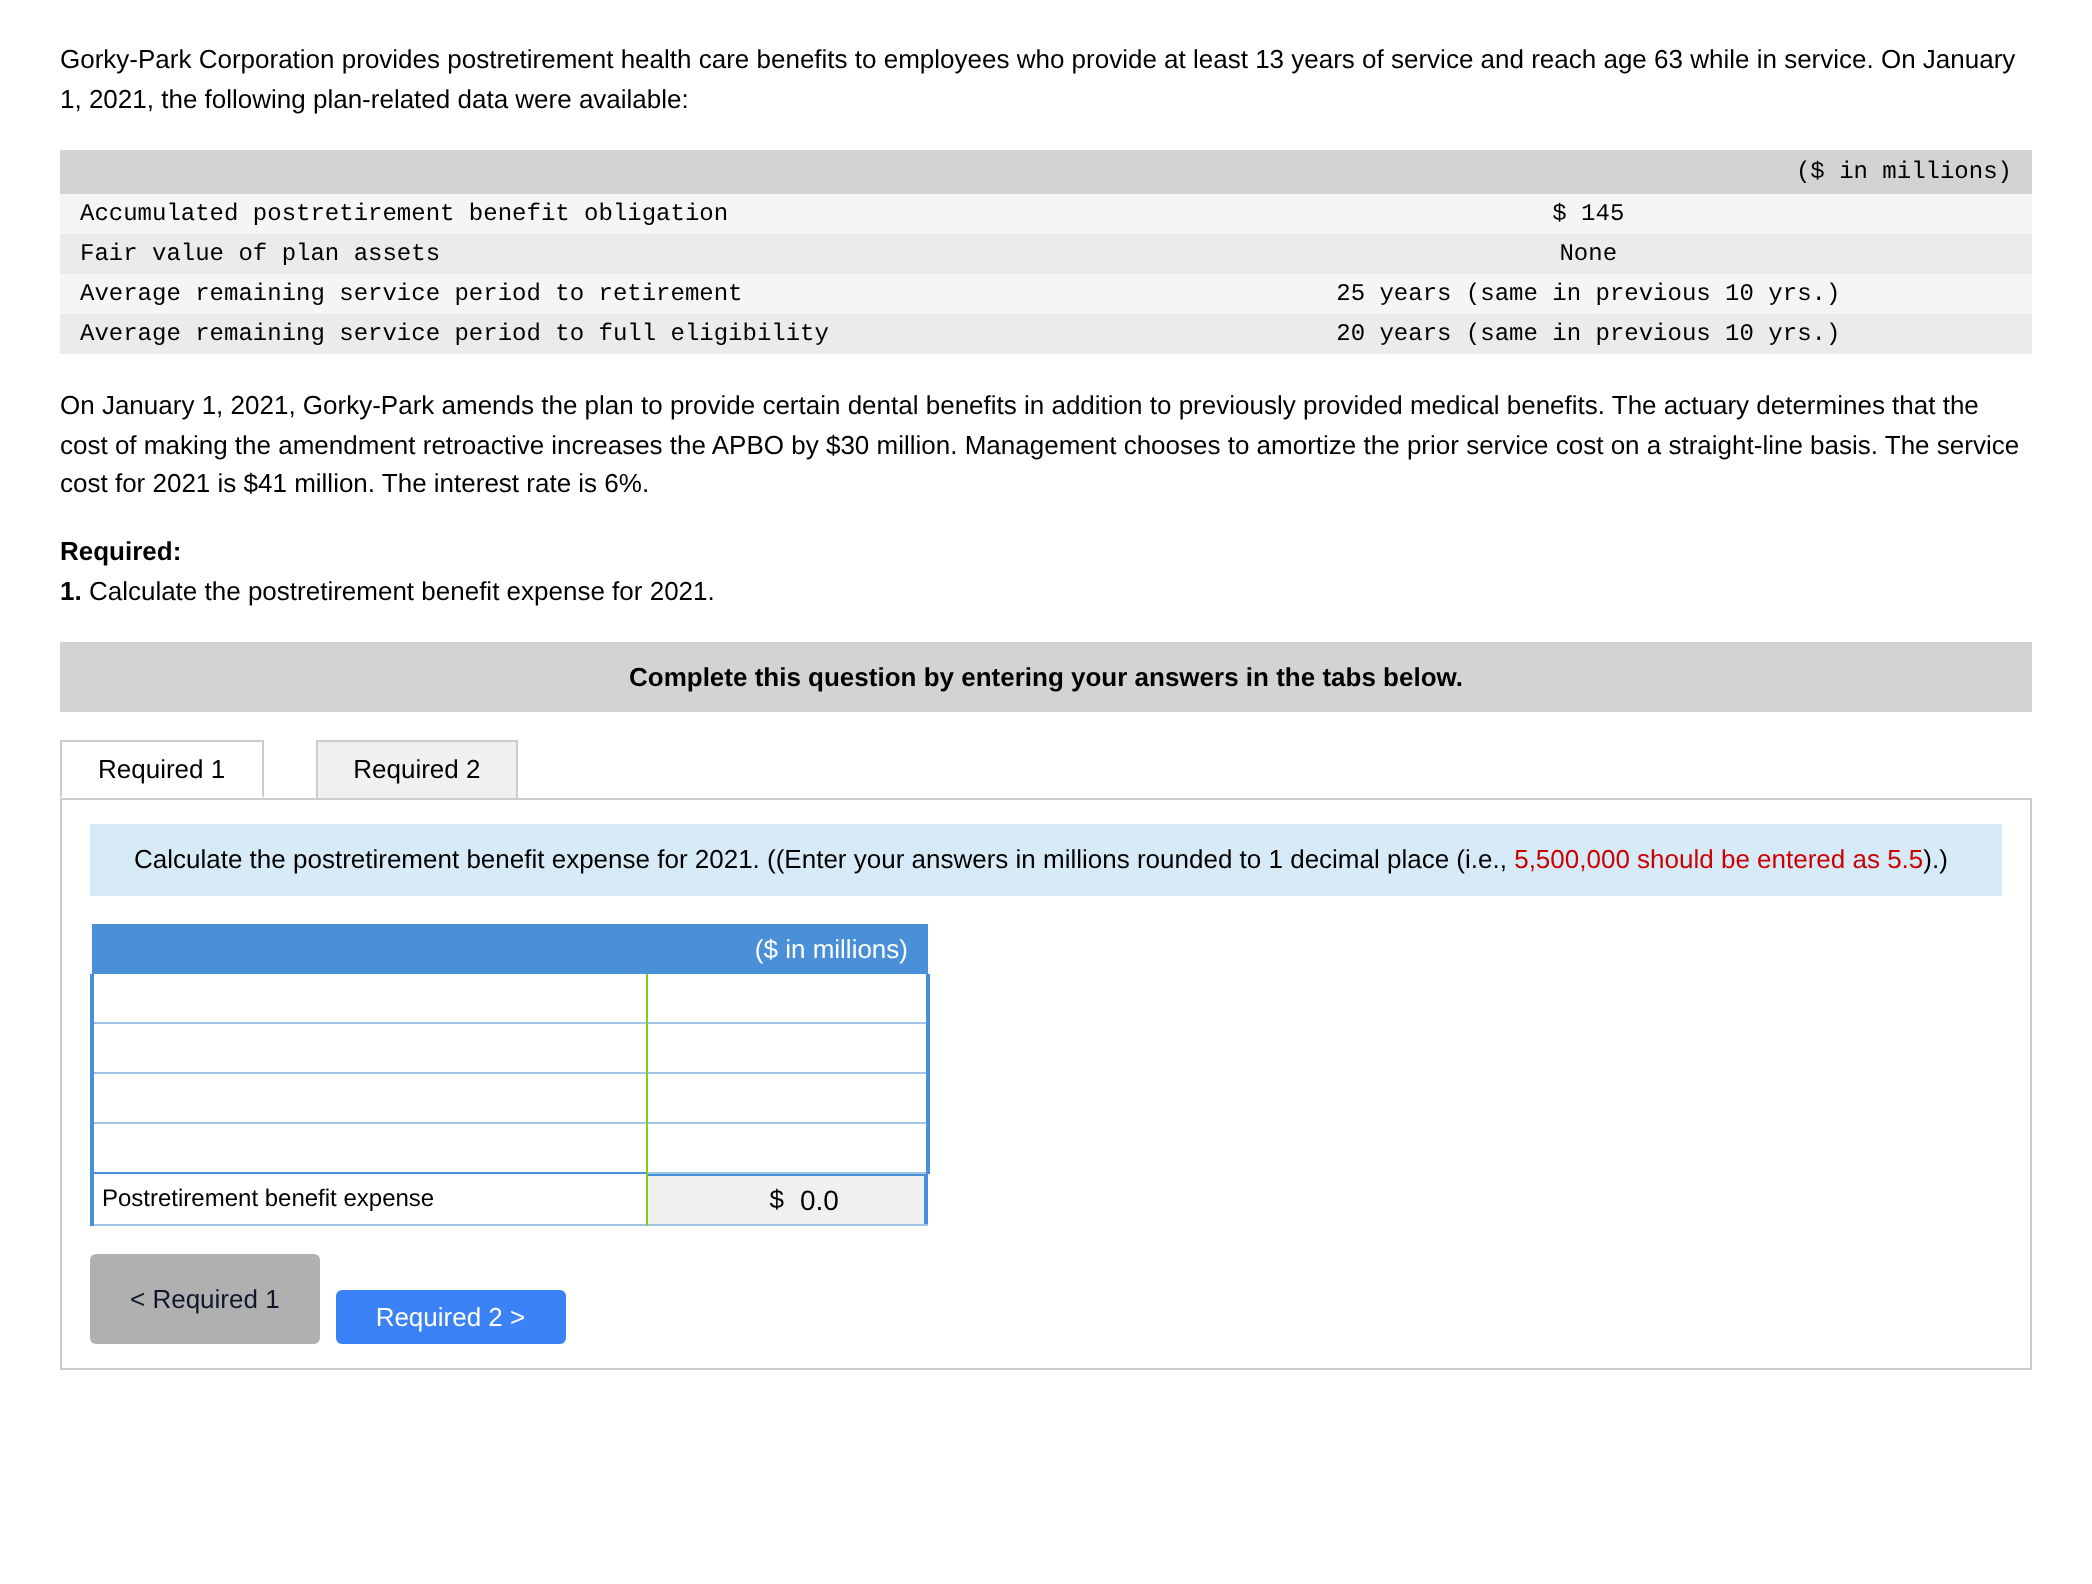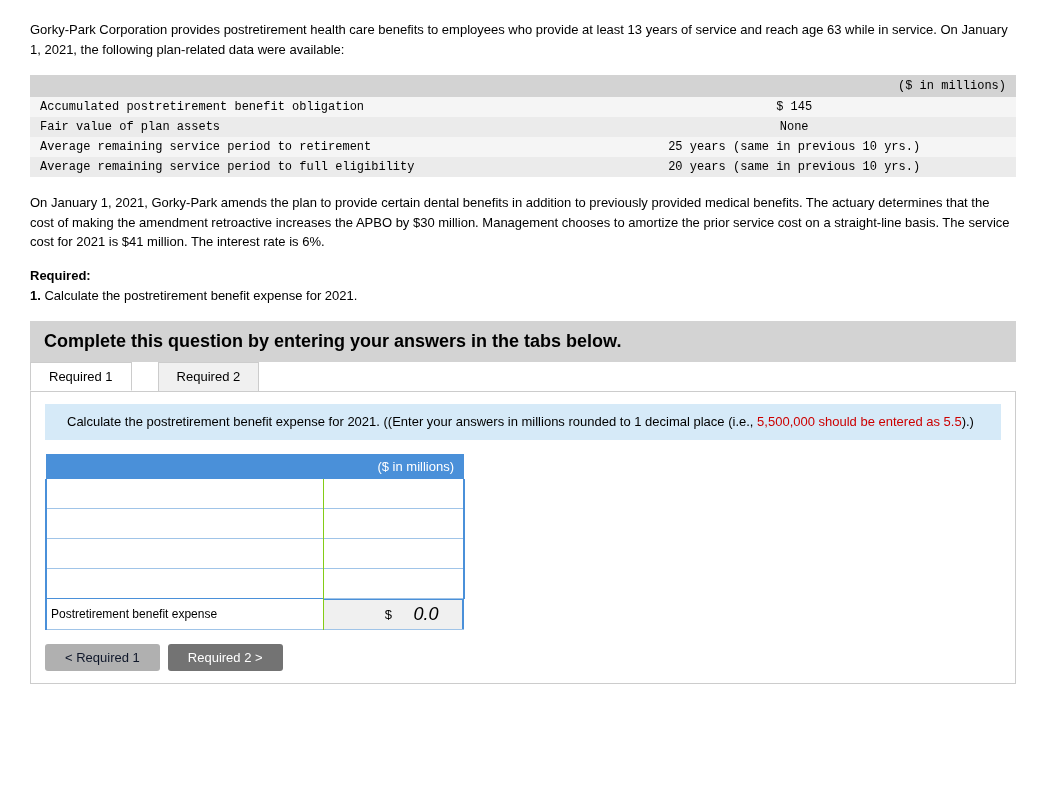--- a/index.html
+++ b/index.html
@@ -62,22 +62,24 @@
     }
     .required-section .req-title {
       font-weight: bold;
     }
     .required-section .req-item-bold {
       font-weight: bold;
     }
     .instruction-box {
       background: #d3d3d3;
       padding: 10px 14px;
-      font-size: 18px;
+      margin-bottom: 14px;
+      font-size: 13px;
       font-weight: bold;
+      text-align: center;
     }
     .tabs-container {
       display: flex;
       border-bottom: 1px solid #ccc;
       margin-bottom: 0;
       gap: 24px;
     }
     .tab {
       padding: 6px 18px;
       border: 1px solid #ccc;
@@ -141,25 +143,24 @@
     .calc-table tbody td.row-value {
       width: 140px;
       text-align: right;
       padding-right: 6px;
       border-right: 2px solid #4a90d9;
     }
     .calc-table .input-cell {
       width: 100%;
       border: none;
       outline: none;
-      font-size: 18px;
+      font-size: 14px;
       padding: 0 4px;
       background: transparent;
-      text-align: center;
-      font-style: italic;
+      text-align: left;
     }
     .calc-table .label-input {
       width: 100%;
       border: none;
       outline: none;
       font-size: 13px;
       padding: 0 4px;
       background: transparent;
     }
     .total-row td {
@@ -186,22 +187,23 @@
       font-size: 13px;
       cursor: pointer;
       border: none;
       border-radius: 3px;
     }
     .nav-btn-prev {
       background: #b0b0b0;
       color: #0f172a;
     }
     .nav-btn-next {
-      background: #737373;
+      background: #3b82f6;
       color: white;
+      margin-top: 18px;
     }
   </style>
 </head>
 <body>
 
 <p class="intro-text">Gorky-Park Corporation provides postretirement health care benefits to employees who provide at least 13 years of service and reach age 63 while in service. On January 1, 2021, the following plan-related data were available:</p>
 
 <table class="data-table">
   <thead>
     <tr>

